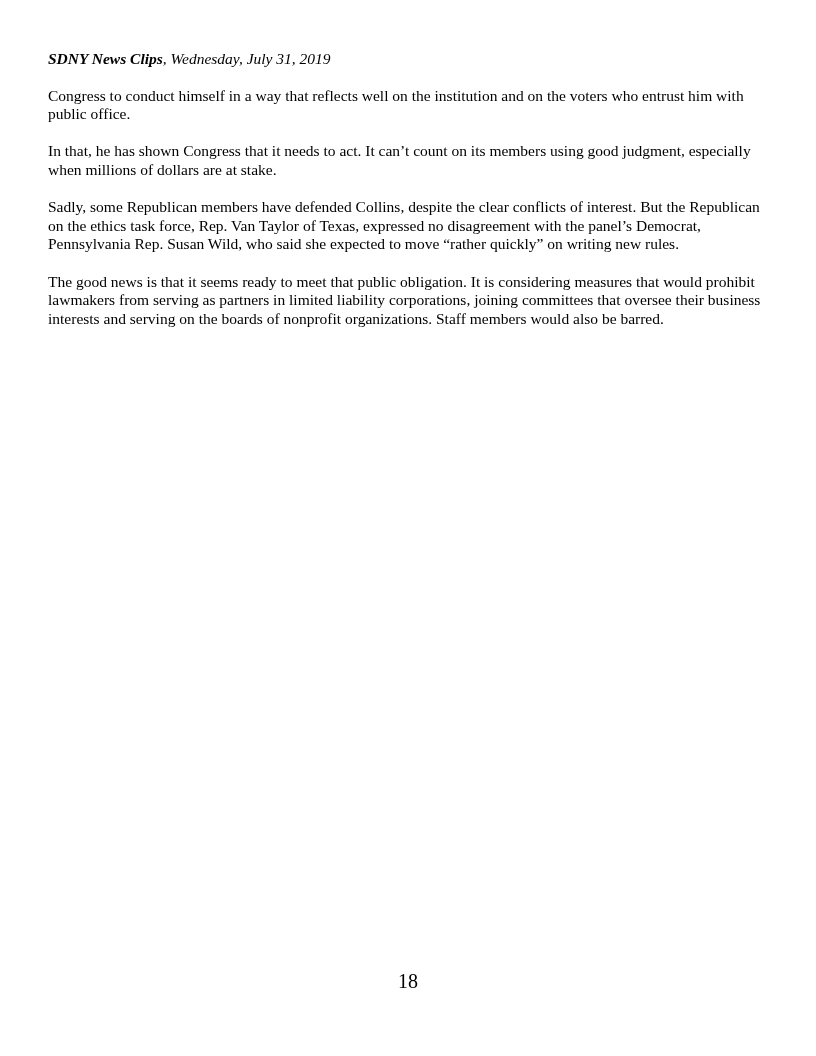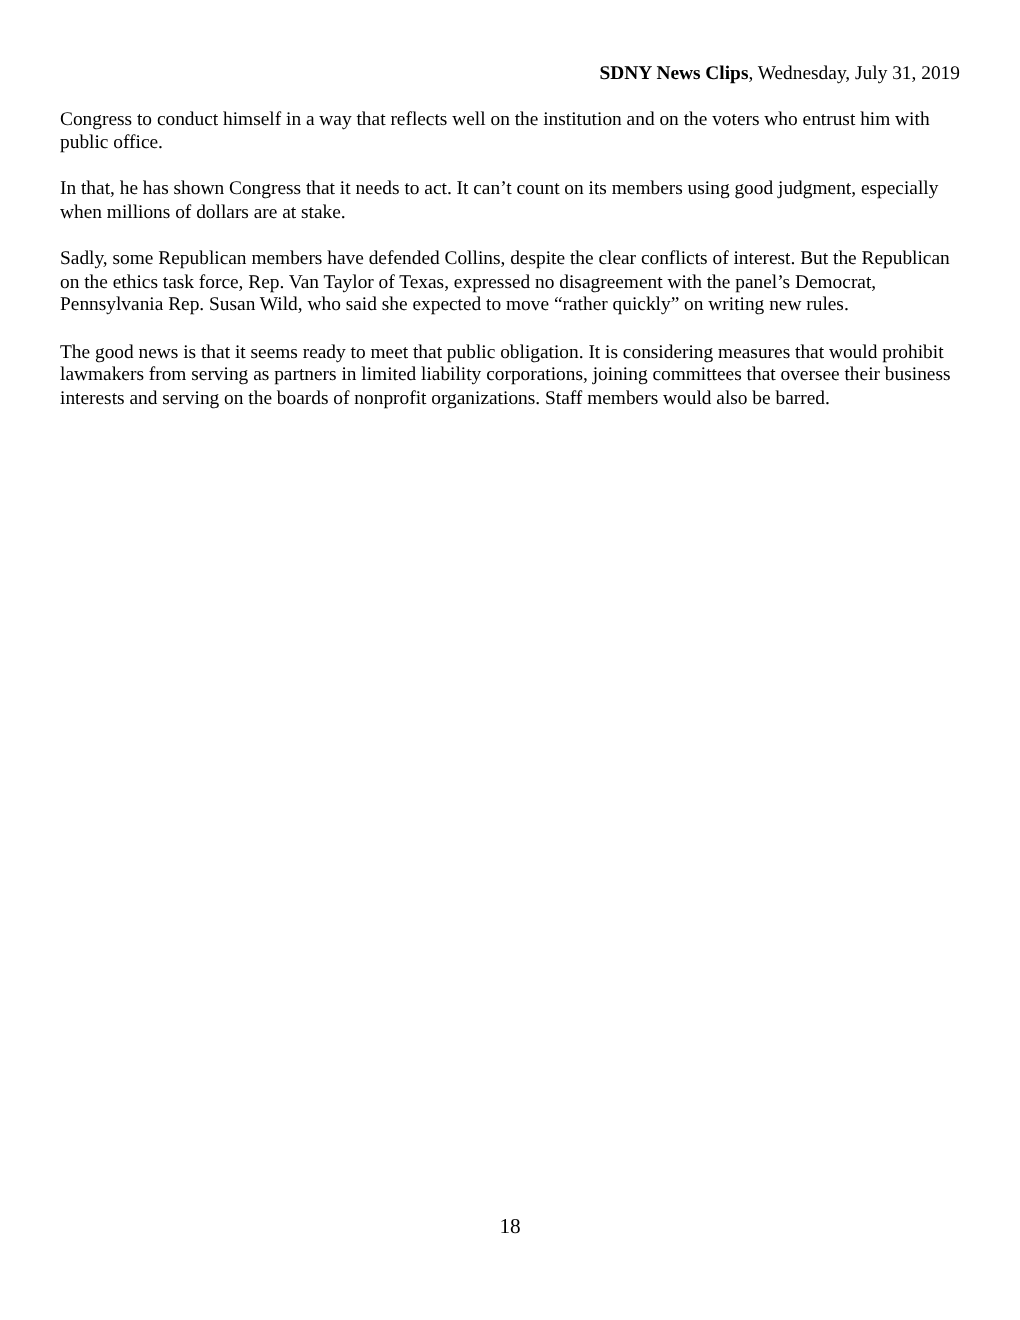--- a/index.html
+++ b/index.html
@@ -14,38 +14,39 @@
     margin: 0 auto;
     background: #ffffff;
     box-sizing: border-box;
     padding: 50px 48px 0 48px;
     font-family: "Liberation Serif", "DejaVu Serif", serif;
     font-size: 15.5px;
     line-height: 18.6px;
     color: #000000;
   }
   .header-line {
-    text-align: right;
+    text-align: left;
     margin: 0 0 18px 0;
     white-space: nowrap;
+    font-style: italic;
   }
   .header-title {
     font-weight: bold;
   }
   .doc-body p {
     margin: 0 0 18.6px 0;
     text-align: left;
   }
   .footer-pagenum {
     position: absolute;
     left: 0;
     right: 0;
     top: 972px;
     text-align: center;
-    font-size: 17px;
+    font-size: 20px;
   }
 </style>
 </head>
 <body>
 
 <div class="page">
 
   <div class="header-line">
     <span class="header-title">SDNY News Clips</span><span>, Wednesday, July 31, 2019</span>
   </div>

